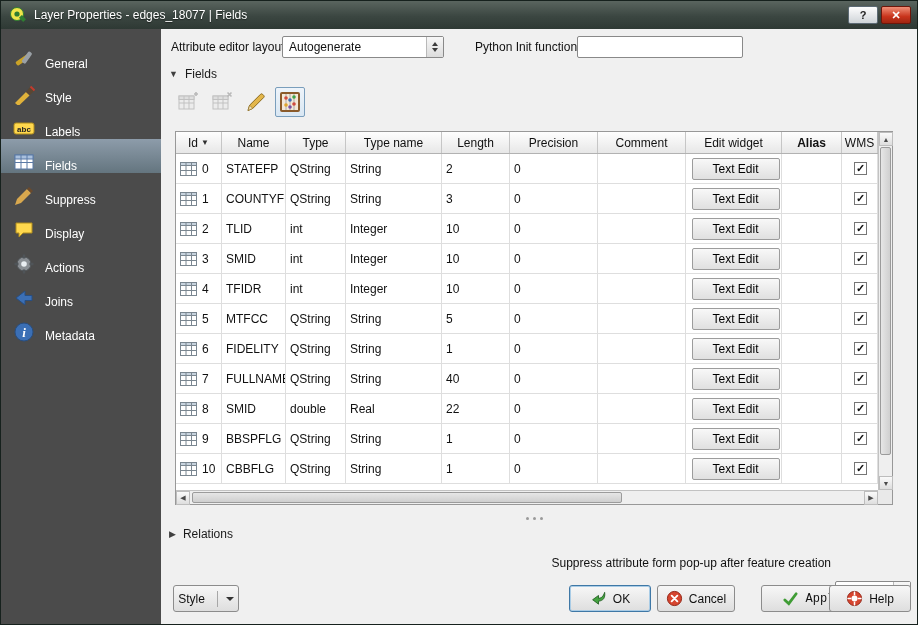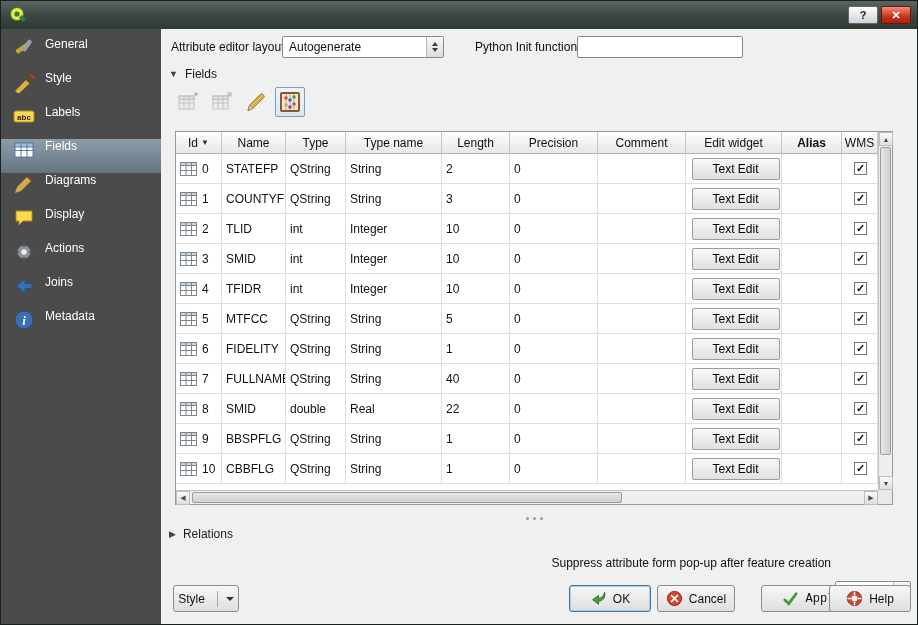--- a/index.html
+++ b/index.html
@@ -13,21 +13,21 @@
   .titlebar .win-icon { width:18px; height:18px; margin-right:7px; display:inline-flex; }
   .titlebar .title-text { font-size:12px; text-shadow:0 1px 1px rgba(0,0,0,.5); }
   .tb-buttons { position:absolute; right:6px; top:5px; display:flex; gap:3px; }
   .tb-btn { width:30px; height:18px; border-radius:2px; display:flex; align-items:center; justify-content:center;
     font-size:11px; font-weight:bold; cursor:default; }
   .tb-help { background:linear-gradient(#fdfdfd,#cfd4d8); border:1px solid #5c6a74; color:#222; }
   .tb-close { background:linear-gradient(#f09078,#c8331b 60%,#a02612); border:1px solid #6e160a; color:#fff; }
 
   
   .sidebar { position:absolute; top:28px; left:0; width:160px; bottom:0; background:#4b4b4b; padding-top:8px; }
-  .side-item { height:34px; display:flex; align-items:flex-start; gap:10px; padding-left:12px; color:#fff; cursor:default; }
+  .side-item { height:34px; display:flex; align-items:flex-end; gap:10px; padding-left:12px; color:#fff; cursor:default; }
   .side-item.selected { background:linear-gradient(#8d9caa,#64757f); }
   .side-icon { width:22px; height:22px; display:inline-flex; flex:0 0 22px; }
 
   
   .content { position:absolute; left:160px; top:28px; right:0; bottom:0; background:#f0f0f0; }
   .lbl { position:absolute; line-height:22px; }
 
   .combo { position:absolute; height:22px; background:#fff; border:1px solid #898989; border-radius:2px;
     display:flex; align-items:center; padding-left:6px; }
   .combo .spin { margin-left:auto; align-self:stretch; width:17px; border-left:1px solid #b9b9b9;
@@ -89,20 +89,21 @@
 <div class="window">
 
   <div class="titlebar">
     <span class="win-icon">
       <svg viewBox="0 0 18 18" width="18" height="18">
           <circle cx="8" cy="8" r="6.5" fill="#f0e64a" stroke="#2f7d32"></circle>
           <circle cx="8" cy="8" r="2.6" fill="#2f7d32"></circle>
           <rect x="10.5" y="10.5" width="6" height="4" fill="#2f7d32" transform="rotate(45 13.5 12.5)"></rect>
         </svg>
     </span>
+    <span class="title-text">Layer Properties - edges_18077 | Fields</span>
     <div class="tb-buttons">
       <div class="tb-btn tb-help">?</div>
       <div class="tb-btn tb-close">✕</div>
     </div>
   </div>
 
   <div class="sidebar">
     <div class="side-item">
       <span class="side-icon">
           <svg viewBox="0 0 22 22">
@@ -143,21 +144,21 @@
         </span>
       <span class="side-label">Fields</span>
     </div>
     <div class="side-item">
       <span class="side-icon">
           <svg viewBox="0 0 22 22">
             <path d="M2 20l6-2 10-10-4-4L4 14z" fill="#d8a84e"></path>
             <path d="M14 4l4 4 2-2-4-4z" fill="#6b4a2c"></path>
           </svg>
         </span>
-      <span class="side-label">Diagrams</span>
+      <span class="side-label">Suppress</span>
     </div>
     <div class="side-item">
       <span class="side-icon">
           <svg viewBox="0 0 22 22">
             <path d="M3 4h16v10h-9l-4 4v-4H3z" fill="#ffd84d" stroke="#b08d1f"></path>
           </svg>
         </span>
       <span class="side-label">Display</span>
     </div>
     <div class="side-item">

